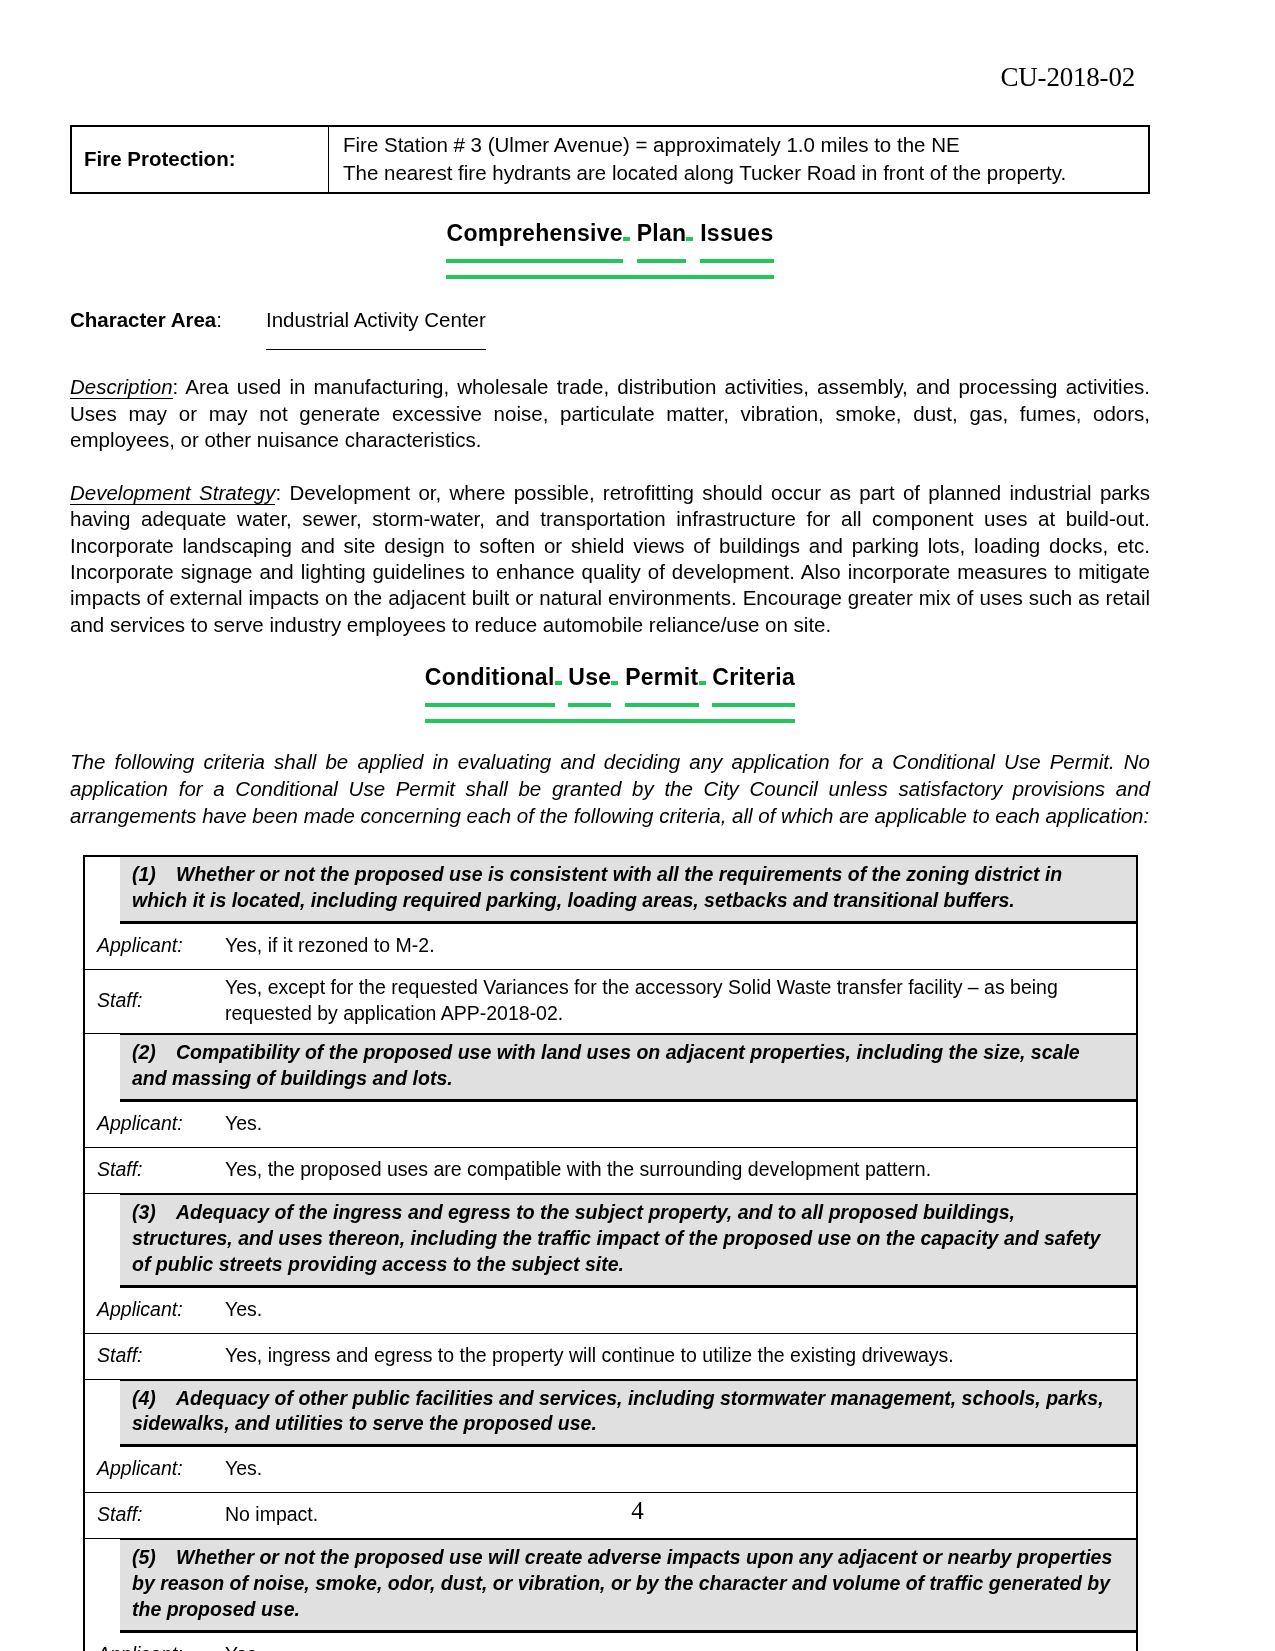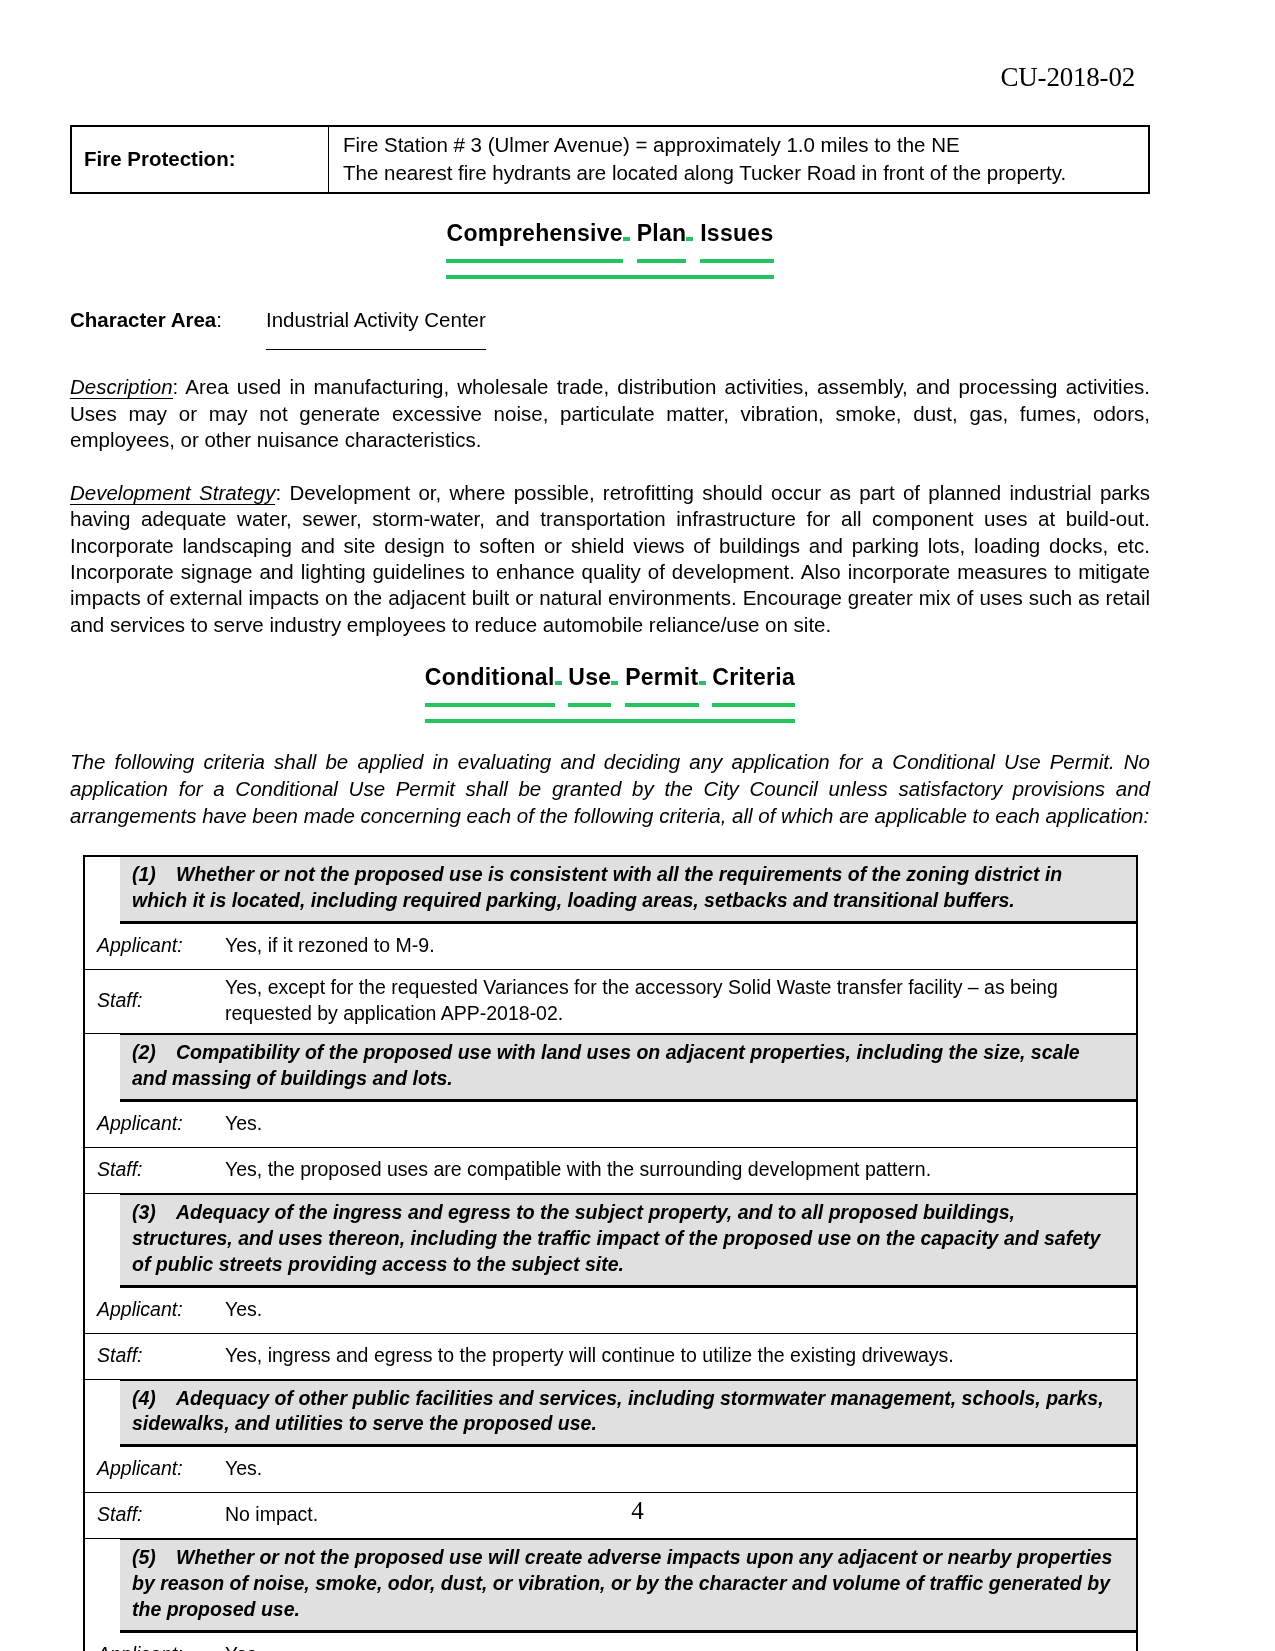--- a/index.html
+++ b/index.html
@@ -209,21 +209,21 @@
       <span><span>Conditional</span><span class="word-gap"></span> <span>Use</span><span class="word-gap"></span> <span>Permit</span><span class="word-gap"></span> <span>Criteria</span></span>
     </div>
 
     <p class="intro">The following criteria shall be applied in evaluating and deciding any application for a Conditional Use Permit.  No application for a Conditional Use Permit shall be granted by the City Council unless satisfactory provisions and arrangements have been made concerning each of the following criteria, all of which are applicable to each application:</p>
 
     <div class="criteria-wrap">
 
       <div class="crit-head"><span class="num">(1)</span><span>Whether or not the proposed use is consistent with all the requirements of the zoning district in which it is located, including required parking, loading areas, setbacks and transitional buffers.</span></div>
       <div class="crit-row">
         <div class="crit-label">Applicant:</div>
-        <div class="crit-value">Yes, if it rezoned to M-9.</div>
+        <div class="crit-value">Yes, if it rezoned to M-2.</div>
       </div>
       <div class="crit-row">
         <div class="crit-label">Staff:</div>
         <div class="crit-value">Yes, except for the requested Variances for the accessory Solid Waste transfer facility – as being requested by application APP-2018-02.</div>
       </div>
 
       <div class="crit-head"><span class="num">(2)</span><span>Compatibility of the proposed use with land uses on adjacent properties, including the size, scale and massing of buildings and lots.</span></div>
       <div class="crit-row">
         <div class="crit-label">Applicant:</div>
         <div class="crit-value">Yes.</div>

